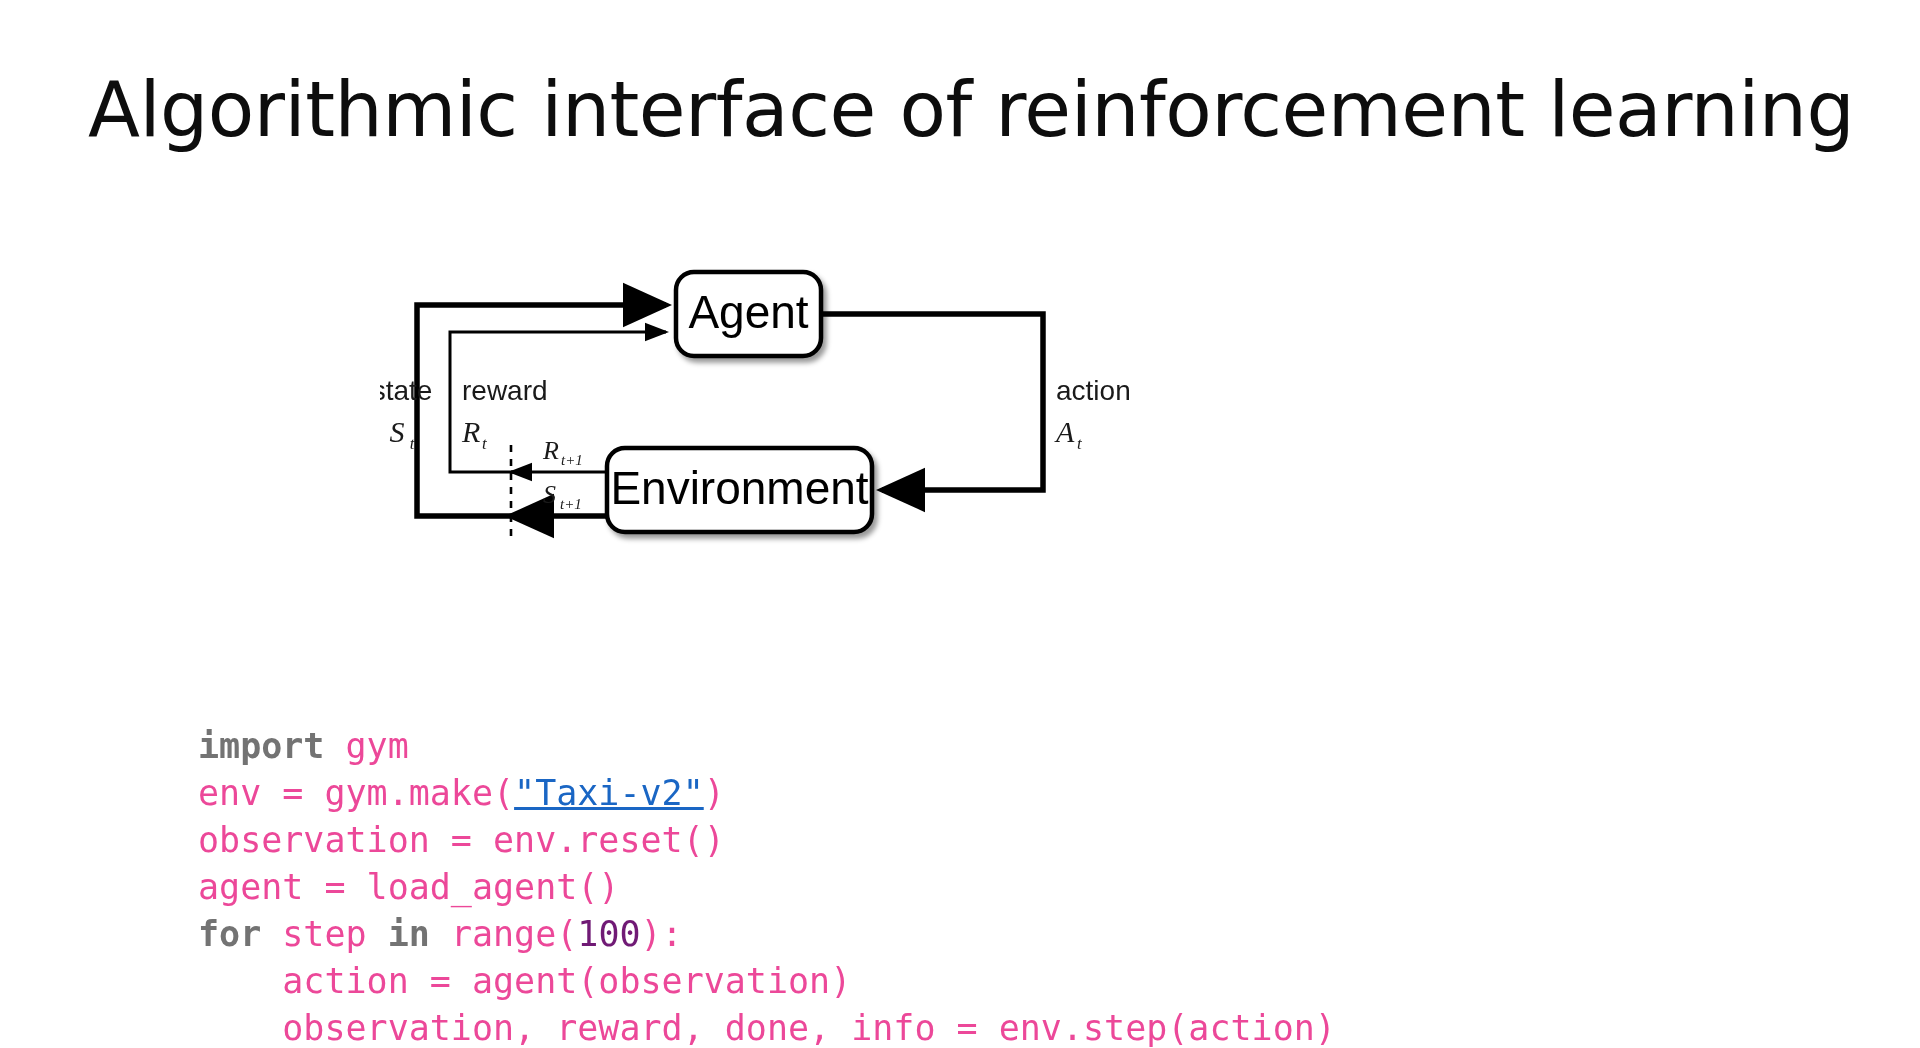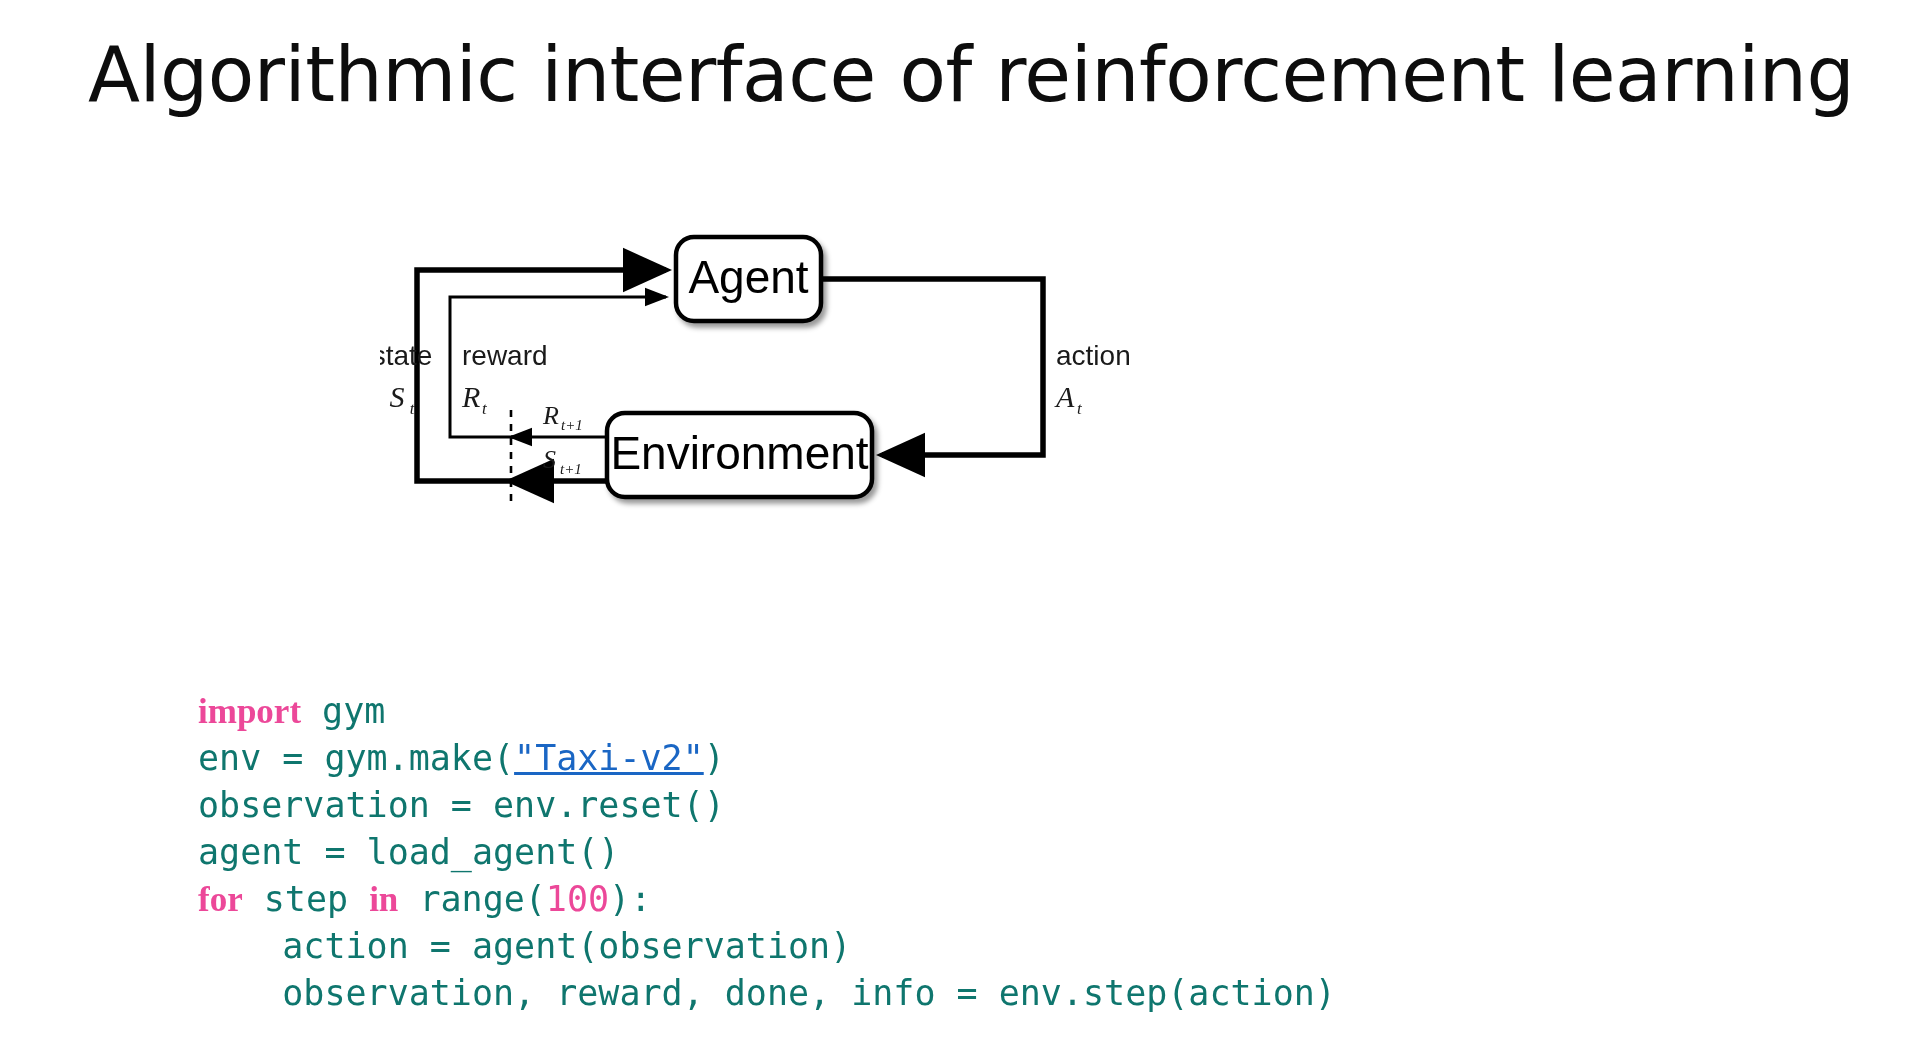--- a/index.html
+++ b/index.html
@@ -13,20 +13,21 @@
     font-family: "Liberation Sans", sans-serif;
     overflow: hidden;
     position: relative;
   }
 
   
   #slide {
     position: absolute;
     inset: 0;
     background: #ffffff;
+    margin-top: 35px;
   }
 
   
   #slide-title {
     position: absolute;
     left: 88px;
     top: 34px;
     width: 1760px;
     font-family: "DejaVu Sans", "Liberation Sans", sans-serif;
     font-size: 76px;
@@ -87,24 +88,24 @@
     position: absolute;
     left: 198px;
     top: 688px;
     font-family: "DejaVu Sans Mono", "Liberation Mono", monospace;
     font-size: 35px;
     line-height: 47px;
     color: #262626;
     white-space: pre;
   }
   #code-block .line { white-space: pre; }
-  .tok-kw      { font-weight: bold; color: #ec4899; font-family: Liberation Serif, serif; }
-  .tok-num     { color: #ec4899; }
+  .tok-kw      { font-weight: bold; color: #737373; }
+  .tok-num     { color: #701a75; }
   .tok-link    { color: #1a66c4; text-decoration: underline; }
-  .tok-plain   { color: #0f766e; }
+  .tok-plain   { color: #ec4899; }
 </style>
 </head>
 <body>
 
 <div id="slide">
 
   <div id="slide-title">Algorithmic interface of reinforcement learning</div>
 
   <div id="diagram-wrap">
     <svg id="rl-diagram" width="1140" height="400" viewBox="0 0 1140 400">

